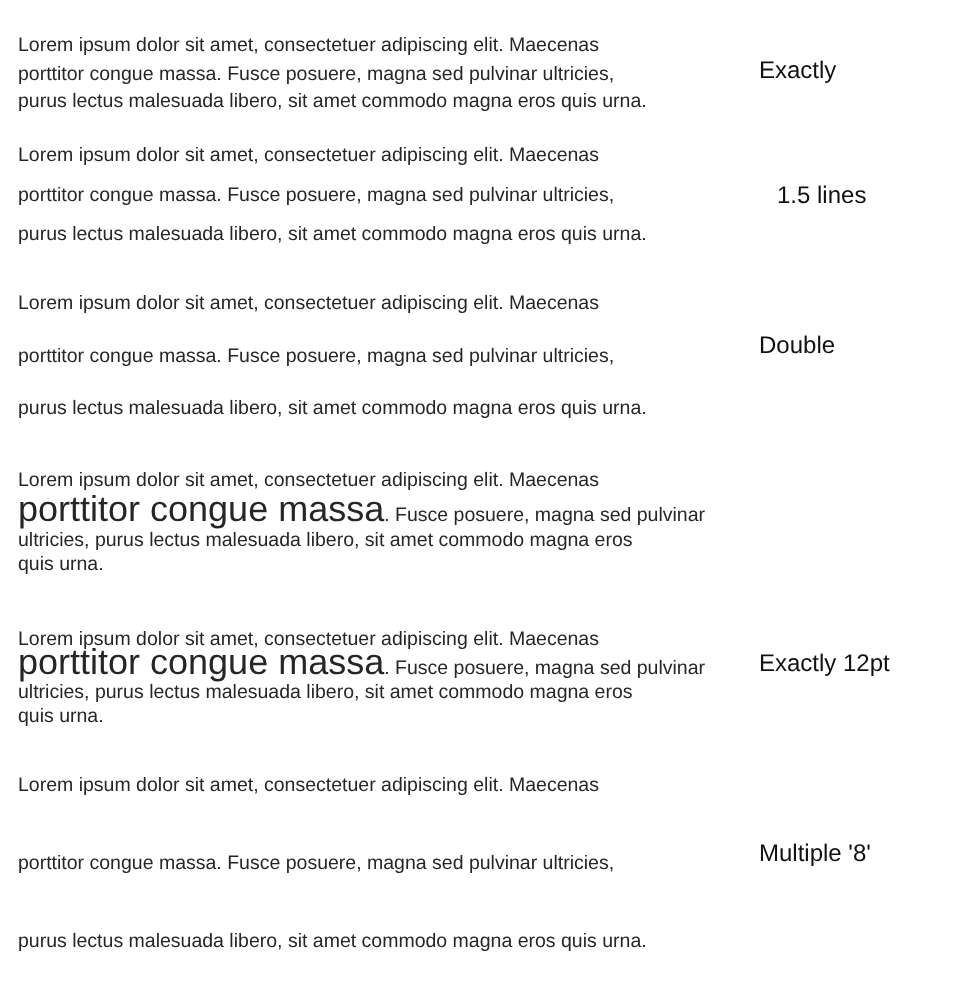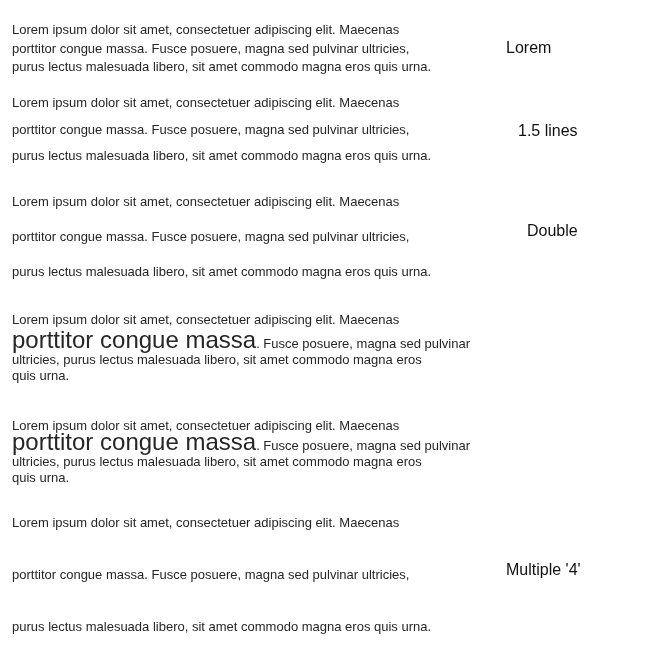--- a/index.html
+++ b/index.html
@@ -41,21 +41,21 @@
     position: absolute;
     left: 506px;
     margin: 0;
     font-size: 16px;
     line-height: 20px;
     color: var(--label, #111111);
     white-space: nowrap;
   }
   #l1 { top: 38px; }
   #l2 { top: 121px; margin-left: 12px; }
-  #l3 { top: 221px; margin-left: 21px; }
+  #l3 { top: 221px; }
   #l4 { top: 331px; }
   #l5 { top: 433px; }
   #l6 { top: 560px; }
 </style>
 </head>
 <body>
 
 <div class="canvas">
 
   <p class="para" id="p1"><span>Lorem ipsum dolor sit amet, consectetuer adipiscing elit. Maecenas
@@ -77,18 +77,19 @@
 
   <p class="para" id="p5"><span>Lorem ipsum dolor sit amet, consectetuer adipiscing elit. Maecenas</span>
 <span class="big">porttitor congue massa</span><span>. Fusce posuere, magna sed pulvinar
 ultricies, purus lectus malesuada libero, sit amet commodo magna eros
 quis urna.</span></p>
 
   <p class="para" id="p6"><span>Lorem ipsum dolor sit amet, consectetuer adipiscing elit. Maecenas
 porttitor congue massa. Fusce posuere, magna sed pulvinar ultricies,
 purus lectus malesuada libero, sit amet commodo magna eros quis urna.</span></p>
 
-  <div class="spacing-label" id="l1">Lorem</div>
+  <div class="spacing-label" id="l1">Exactly</div>
   <div class="spacing-label" id="l2">1.5 lines</div>
   <div class="spacing-label" id="l3">Double</div>
-  <div class="spacing-label" id="l6">Multiple '4'</div>
+  <div class="spacing-label" id="l5">Exactly 12pt</div>
+  <div class="spacing-label" id="l6">Multiple '8'</div>
 
 </div>
 
 </body></html>

